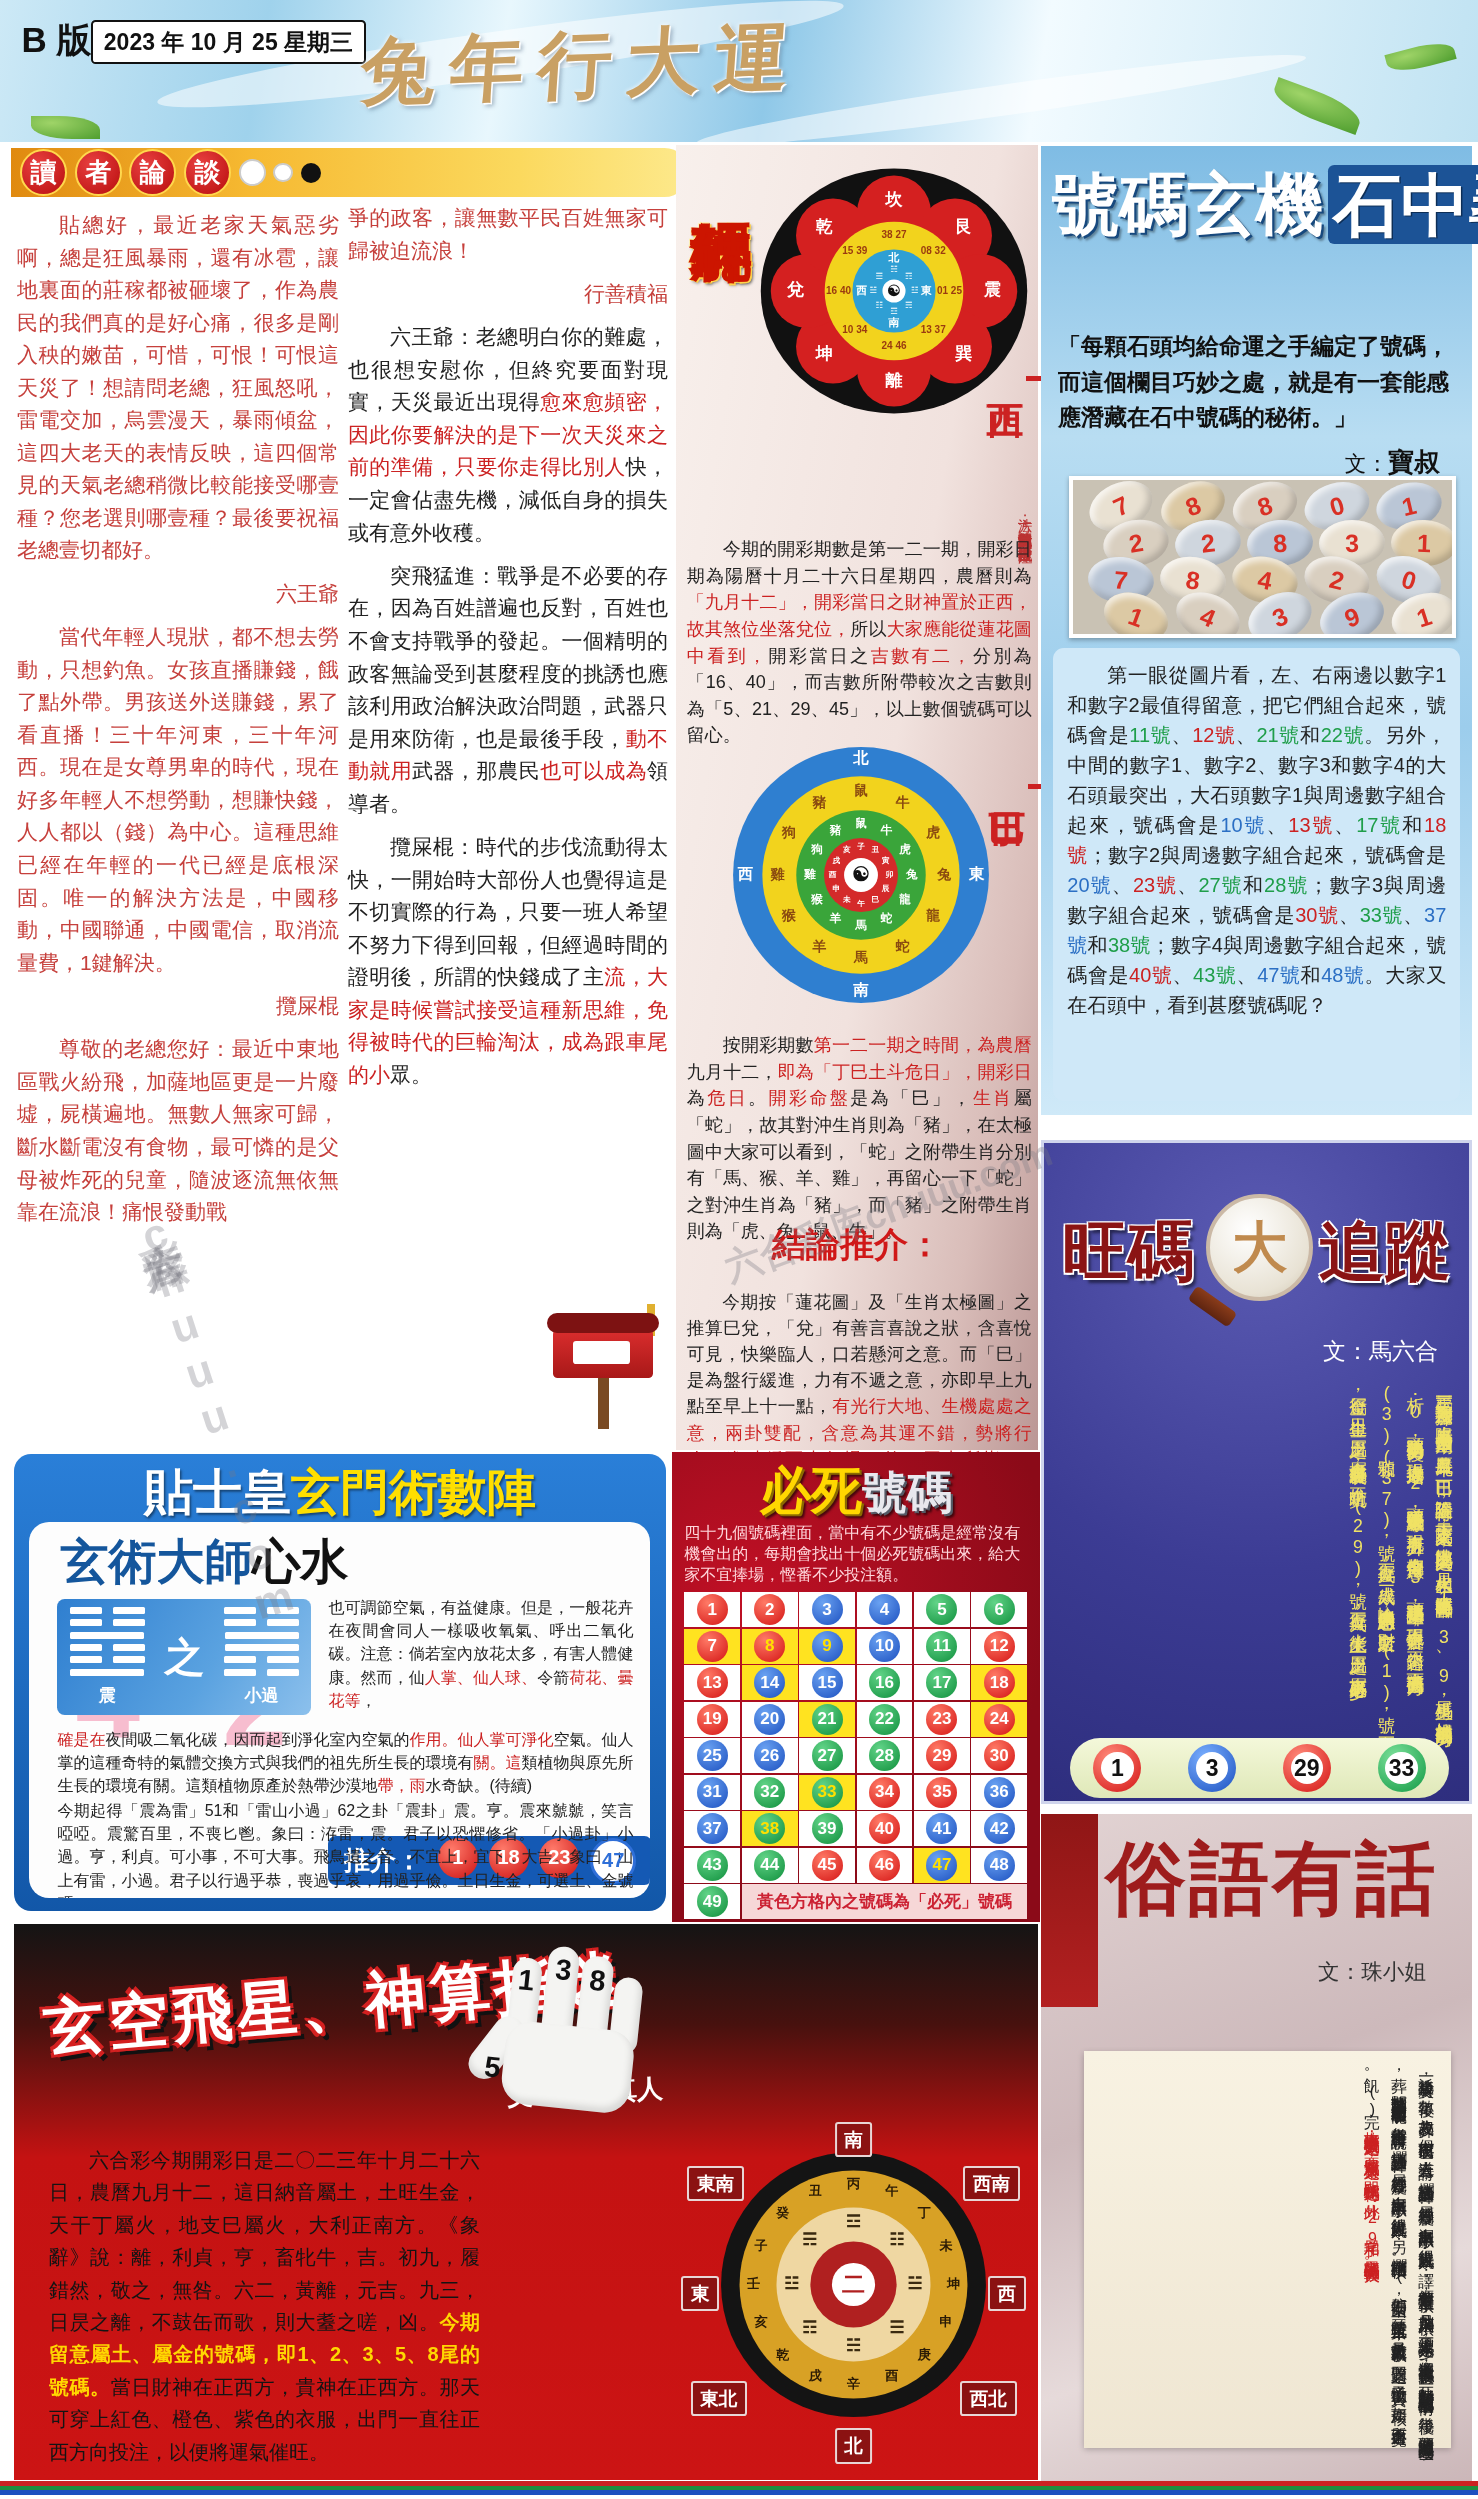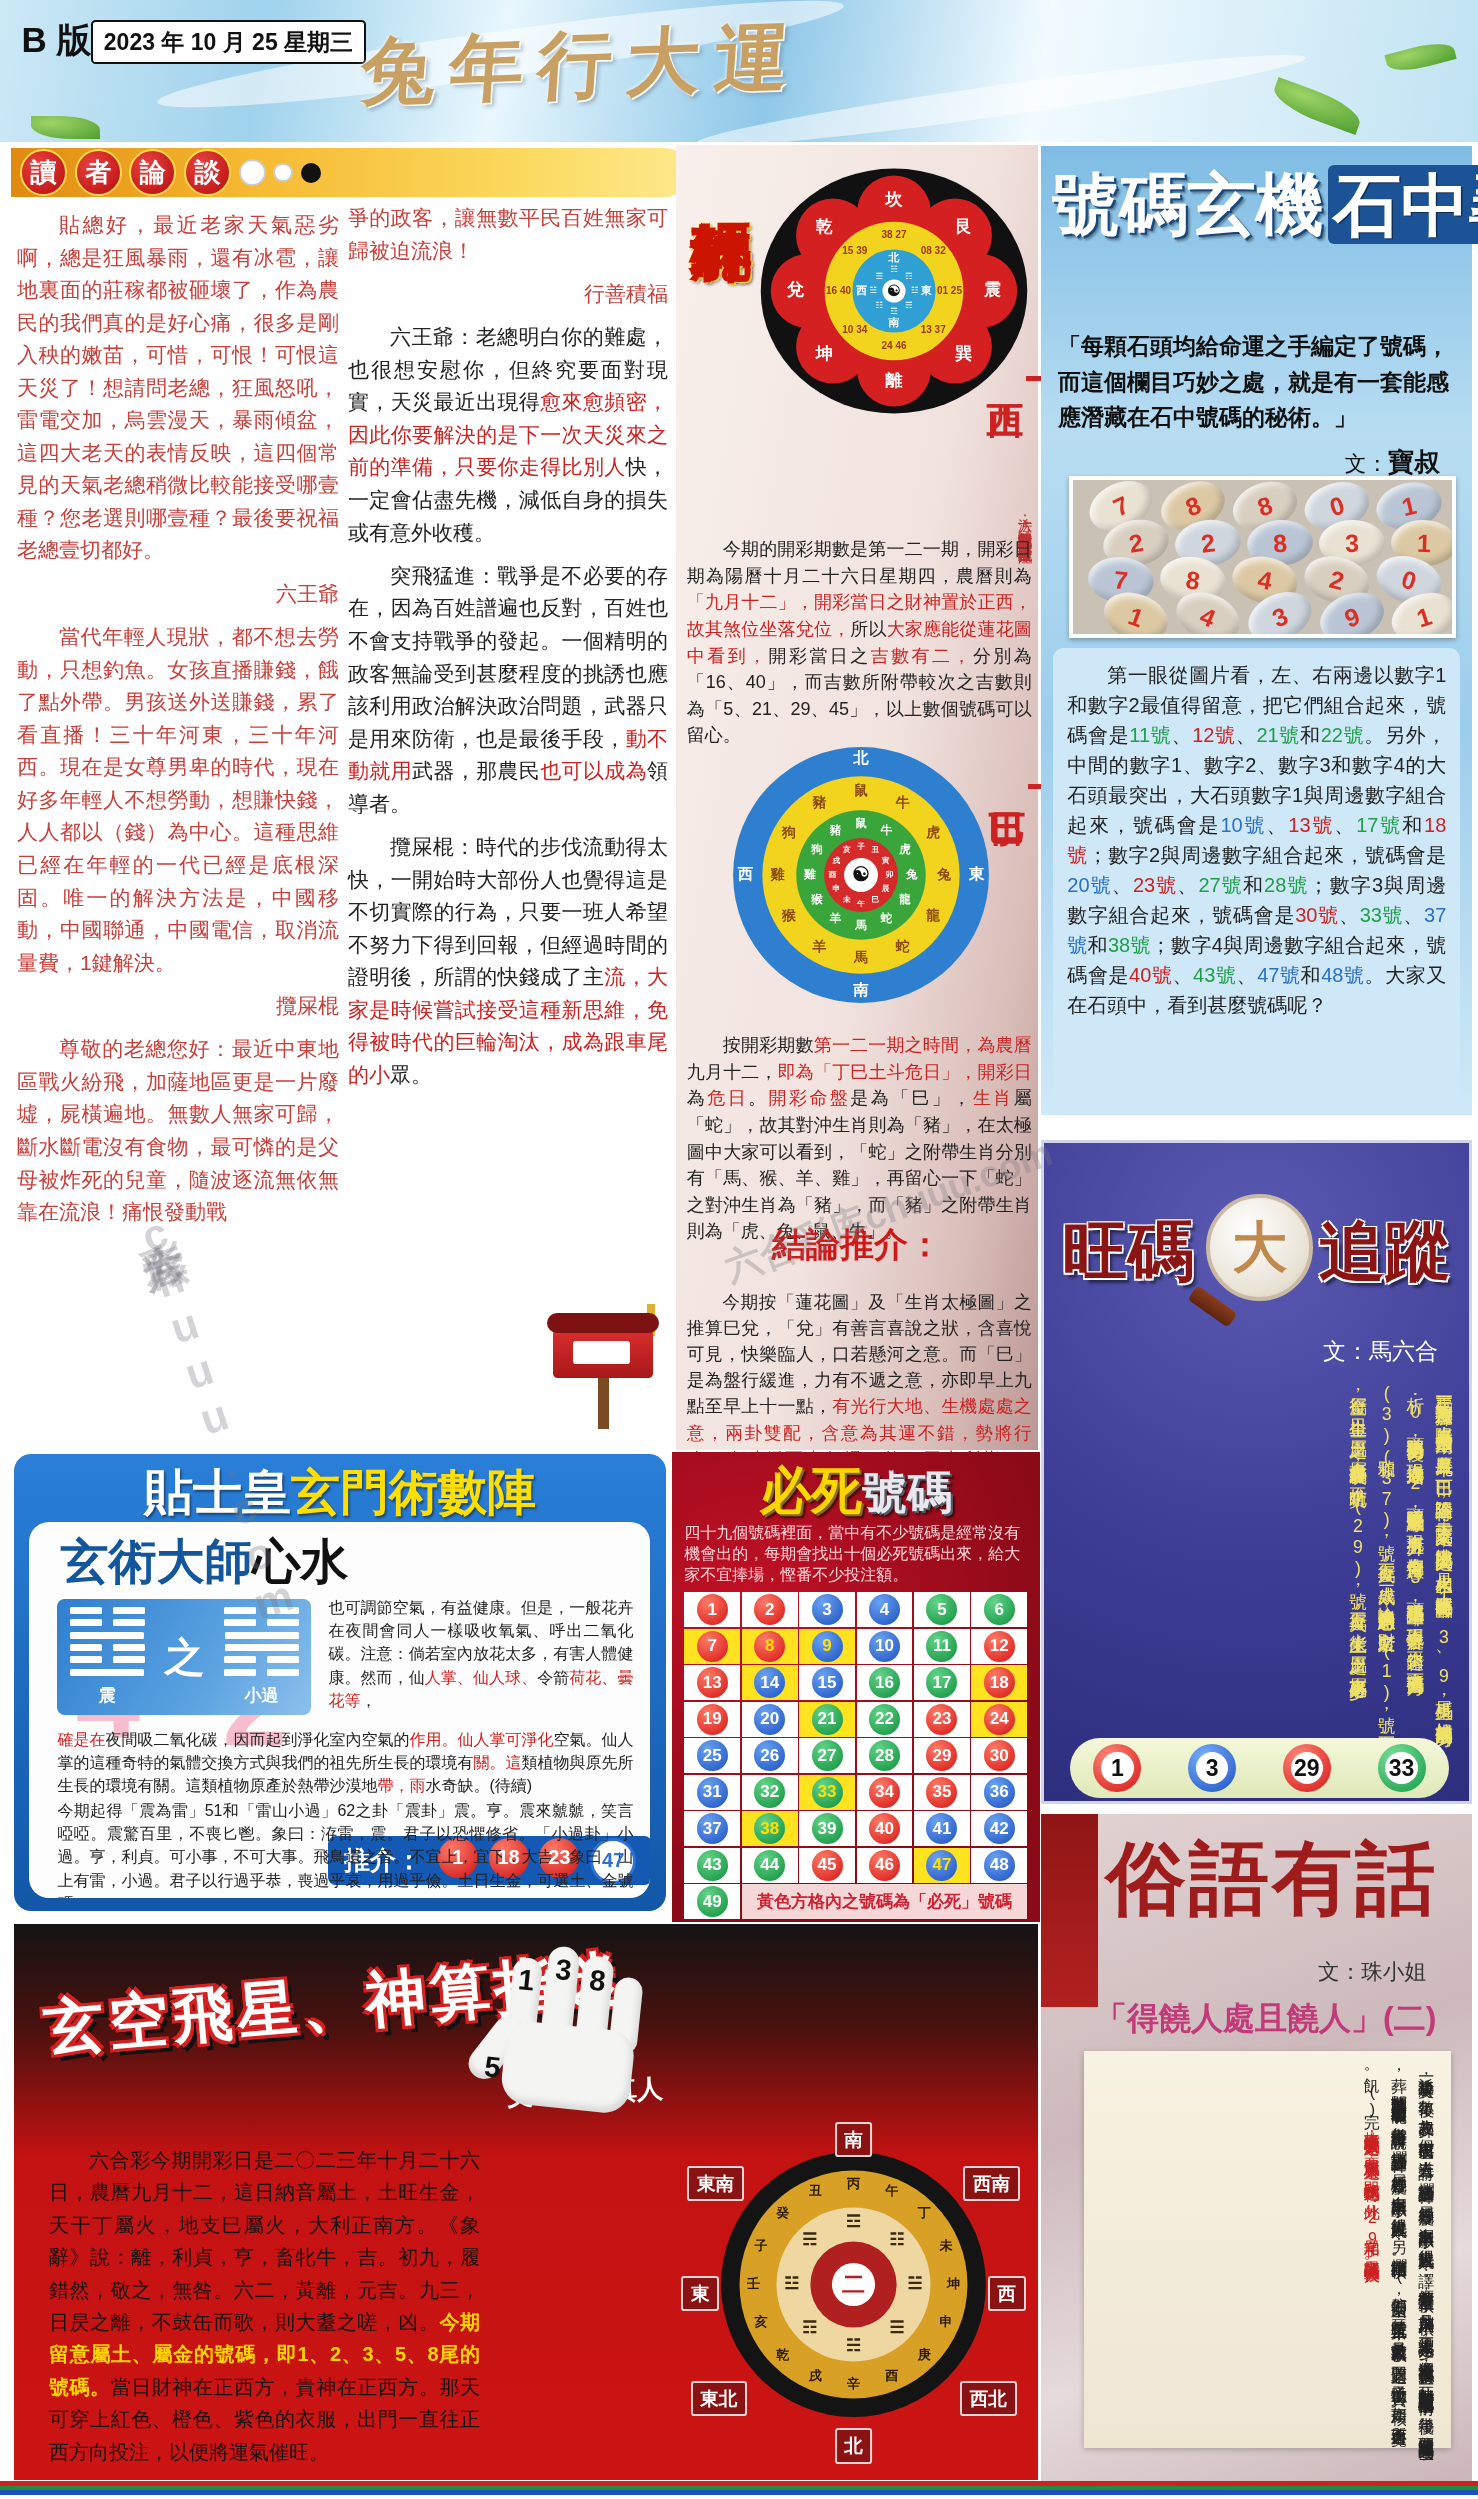--- a/index.html
+++ b/index.html
@@ -440,21 +440,20 @@
         <span class="ball green" data-interactable="false">
           <i>33</i>
         </span>
       </div>
   </section>
 
   <section class="sy-panel" data-interactable="false">
     <div class="sy-accent" data-interactable="false"></div>
     <div class="sy-title" data-interactable="false">俗語有話</div>
     <div class="sy-author" data-interactable="false">文：珠小姐</div>
-    <div class="sy-sub" data-interactable="false">「得饒人處且饒人」(二)</div>
     <div class="sy-card" data-interactable="false">
       <div class="sy-body vert" data-interactable="false"><span class="c-k" data-interactable="false">託後事於一村叟，數年後，叟為改葬，但空棺衣衾而已。道人有詩云：爛柯真訣妙通神，一局曾經幾度春。自出洞來無敵手，得饒人處且饒人。譯：曾經有個道士擅長下棋，凡是與別人下棋，總是讓人家先走一步，這個道士後來死在褒信縣，死時對一個村裏的老頭託付死後的事情。幾年後，這個老頭遵照囑託為道士改葬，打開墳墓見到的只是空空的棺材和衣服罷了。當年道士曾經有詩說：爛柯真訣妙通神，一局曾經幾度春。自出洞來無敵手，得饒人處且饒人。另：爛柯應指圍棋。(信安郡石室山，晉時王質伐木至，見童子數人棋而歌，質因聽之。童子以一物與質，如棗核，質含之而不覺飢。(完)</span><span class="c-r" data-interactable="false">故事中透露玄機號碼之處，要留意屬水和火之肖，即鼠和蛇之特碼，此外，2字尾和9字尾的號碼機會較大。</span></div>
     </div>
   </section>
 
   <section class="tk-panel" data-interactable="false">
     <div class="tk-titlerow" data-interactable="false">
       <span class="tk-a" data-interactable="false">貼士皇</span><span class="tk-b" data-interactable="false">玄門術數陣</span>
     </div>
     <div class="tk-card" data-interactable="false">

